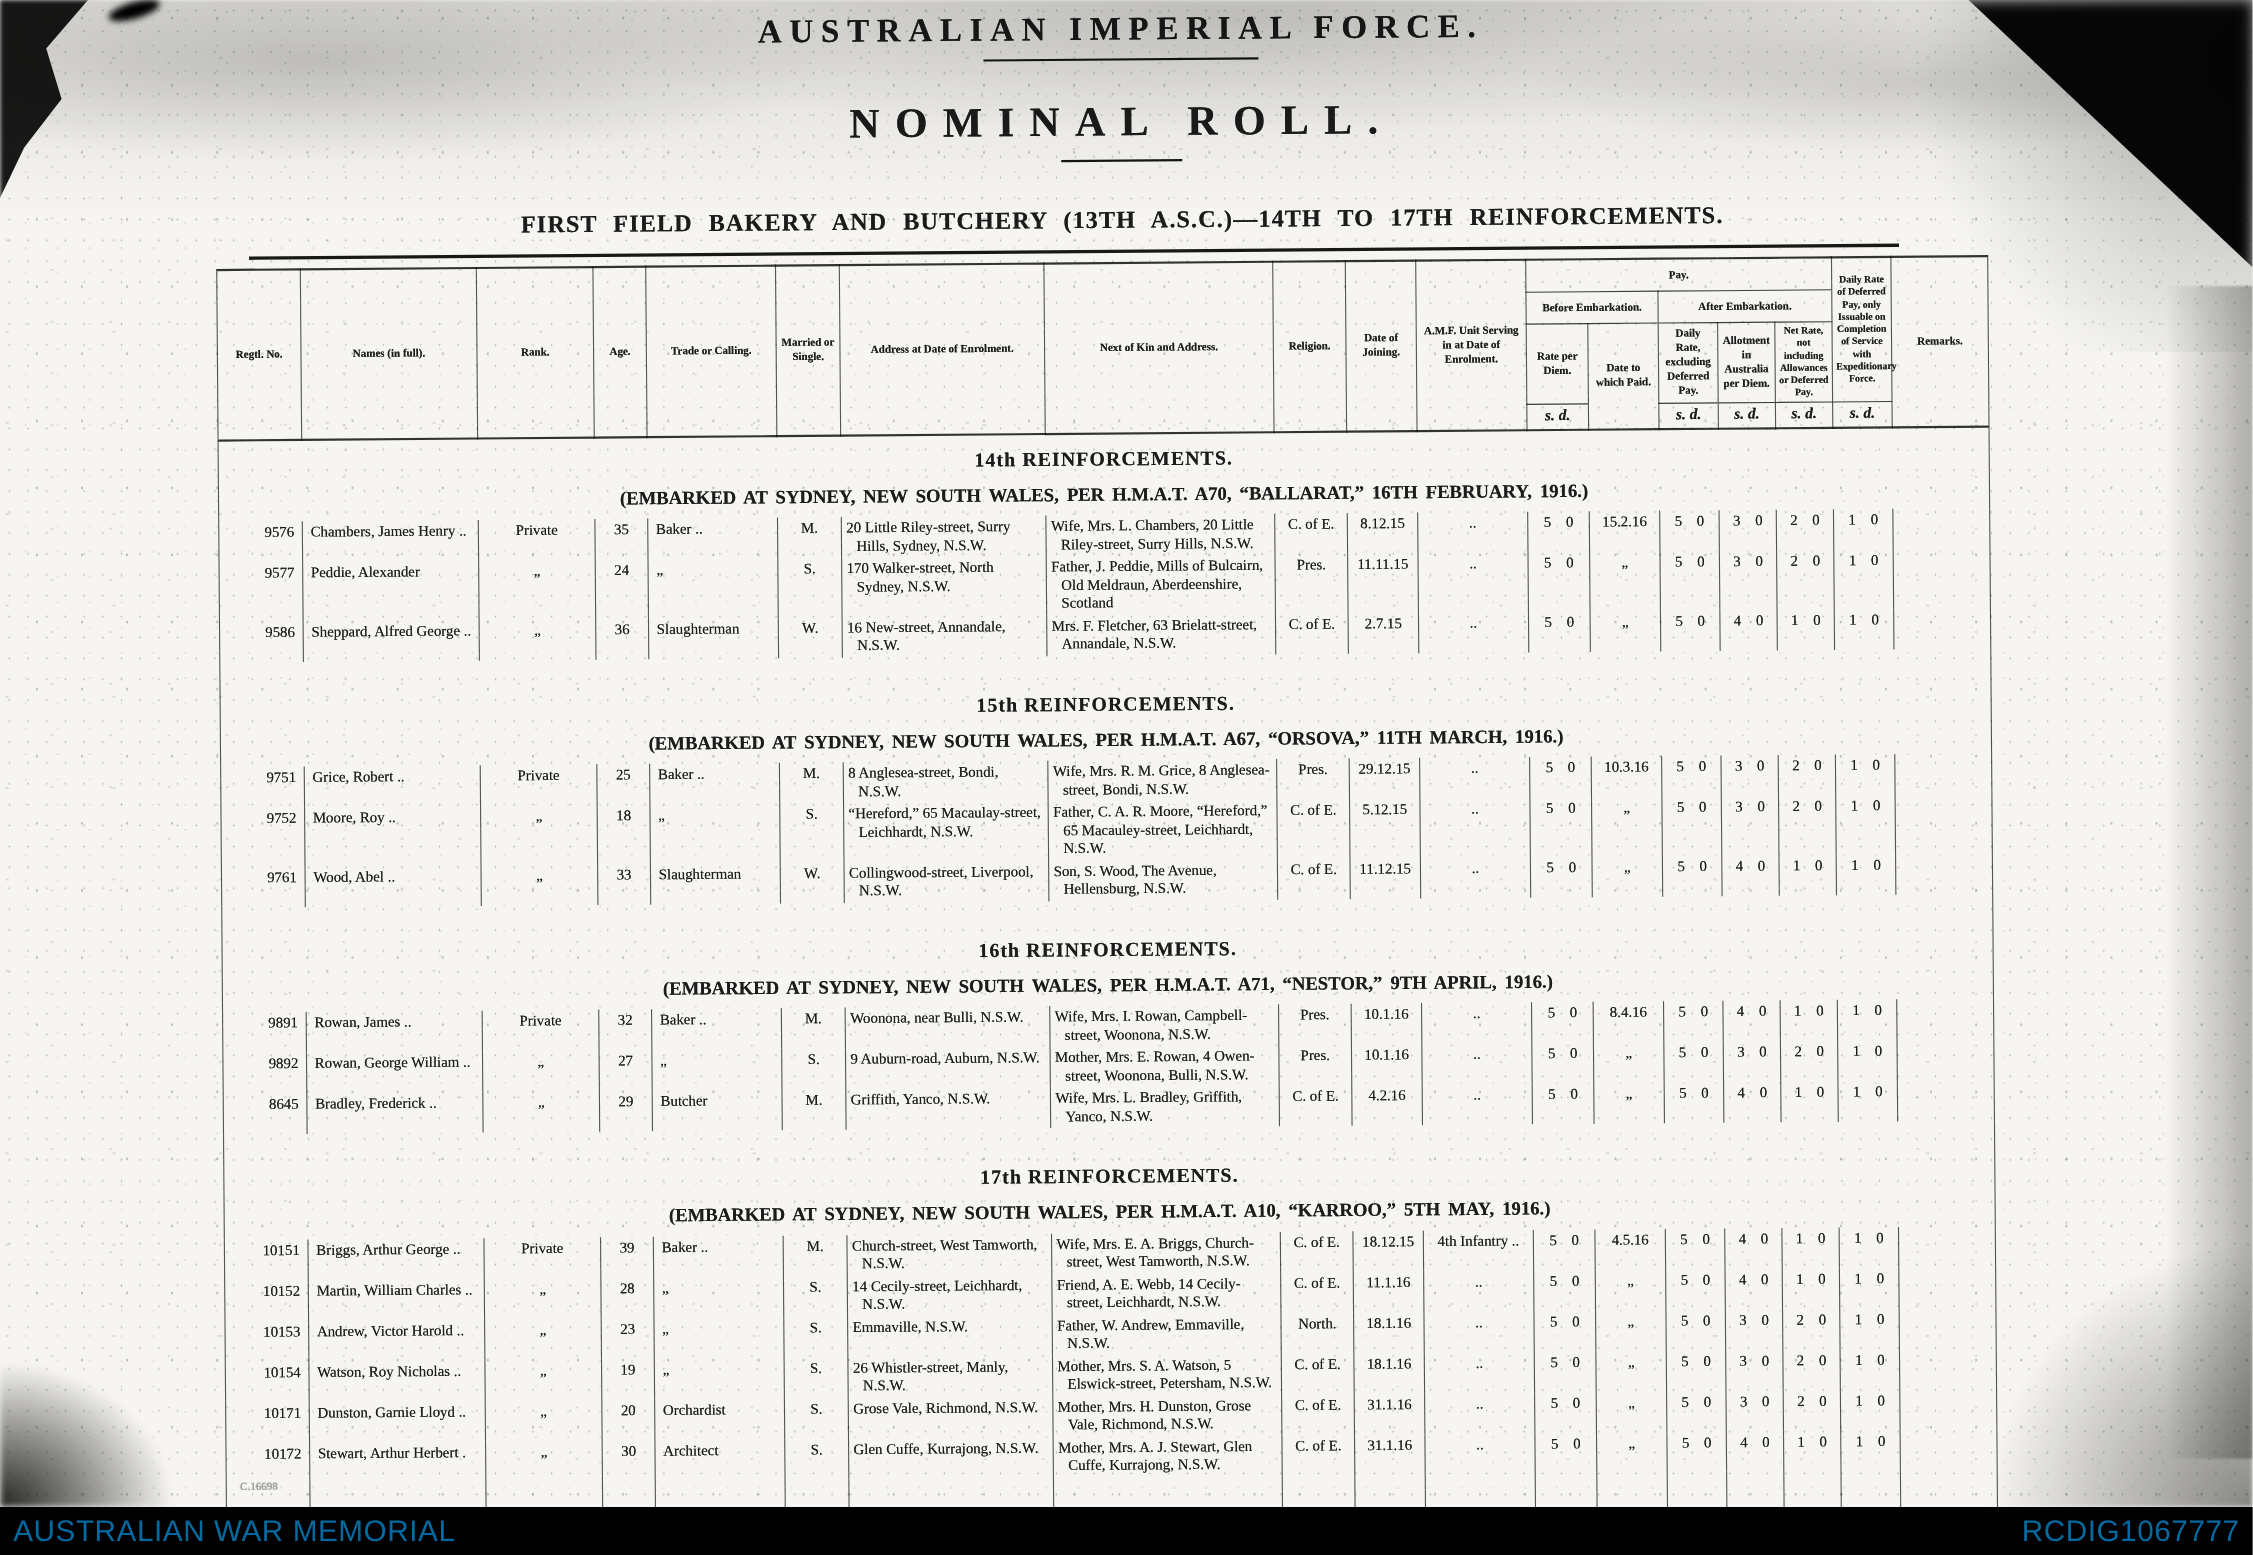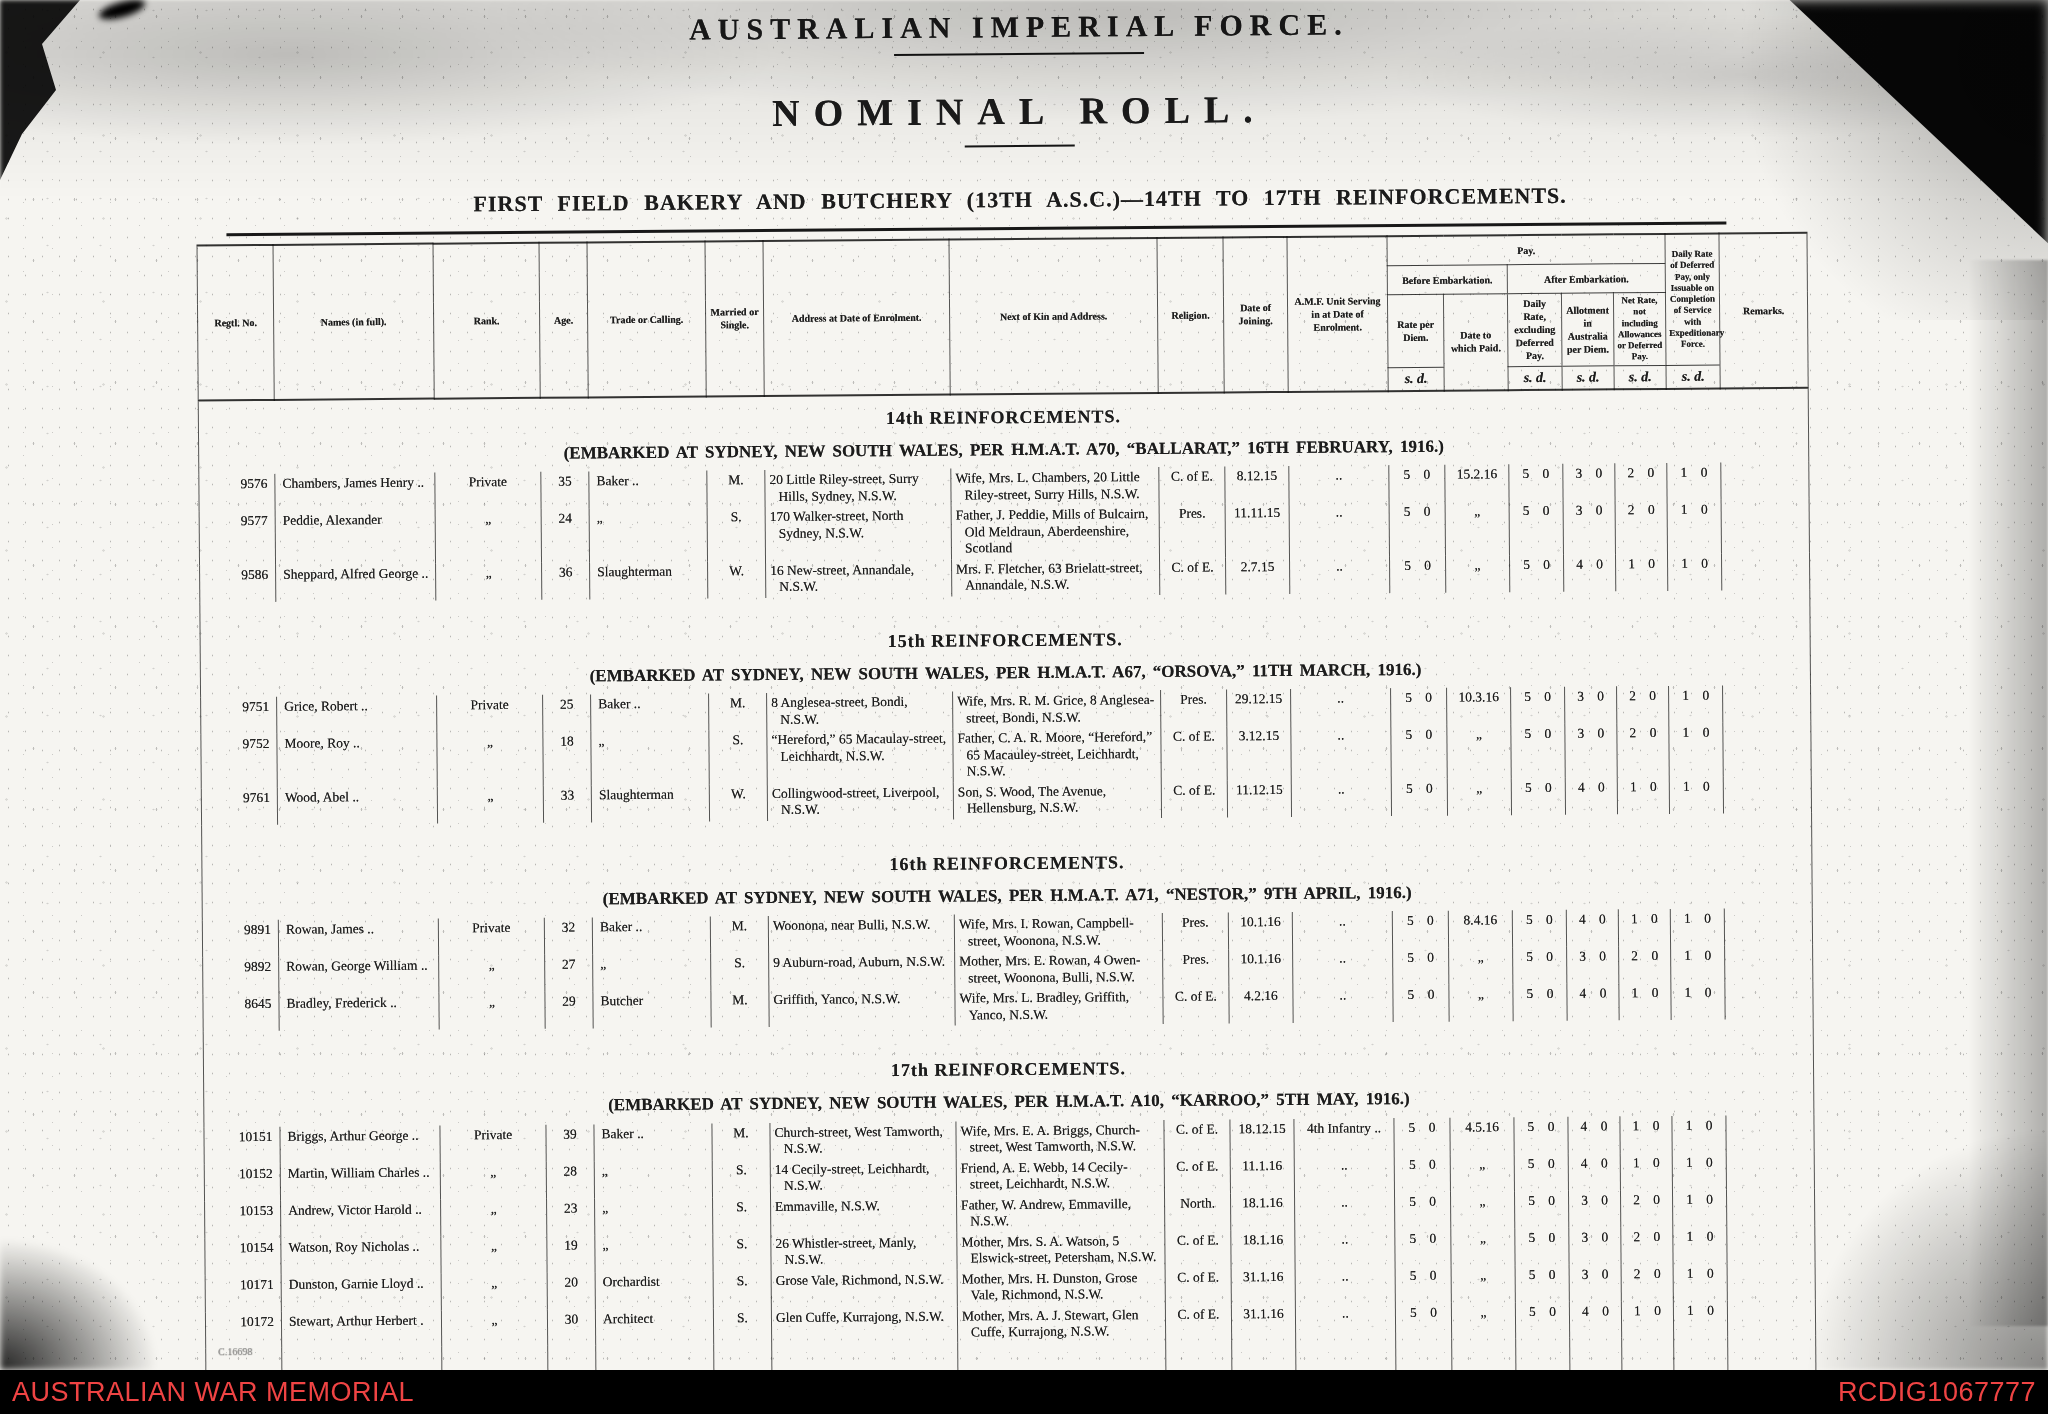--- a/index.html
+++ b/index.html
@@ -103,21 +103,21 @@
   .trade{padding-left:7px !important;}
   .section-cell{padding:0 !important;}
   .sec-head{text-align:center;font-weight:bold;font-size:18px;letter-spacing:1px;padding-top:34px;}
   tr.first .sec-head{padding-top:12px;}
   .sec-embark{text-align:center;font-weight:bold;font-size:17px;word-spacing:3px;
     padding:11px 0 8px;}
   .roll tfoot td{height:42px;}
   .printcode{position:absolute;left:213px;top:1340px;font-size:10px;opacity:.55;filter:blur(.4px);}
   
   .awm-bar{
-    position:absolute;left:0;bottom:0;width:2048px;height:44px;background:#000;color:#ef4444;
+    position:absolute;left:0;bottom:0;width:2048px;height:44px;background:#000;color:#0369a1;
     display:flex;justify-content:space-between;align-items:center;
     padding:0 12px;box-sizing:border-box;
     font-family:"Liberation Sans","DejaVu Sans",sans-serif;font-size:27px;letter-spacing:.5px;
     z-index:10;
   }
 </style>
 </head>
 <body>
 
 <div class="page">
@@ -292,21 +292,21 @@
   <tr class="person-row">
     <td class="num">9752</td>
     <td class="name">Moore, Roy ..</td>
     <td class="ctr">„</td>
     <td class="ctr">18</td>
     <td class="trade">„</td>
     <td class="ctr">S.</td>
     <td class="addr">“Hereford,” 65 Macaulay-street, Leichhardt, N.S.W.</td>
     <td class="kin">Father, C. A. R. Moore, “Hereford,” 65 Macauley-street, Leichhardt, N.S.W.</td>
     <td class="ctr">C. of E.</td>
-    <td class="ctr">3.12.15</td>
+    <td class="ctr">5.12.15</td>
     <td class="ctr">..</td>
     <td class="money">5 0</td>
     <td class="ctr">„</td>
     <td class="money">5 0</td>
     <td class="money">3 0</td>
     <td class="money">2 0</td>
     <td class="money">1 0</td>
     <td></td>
   </tr>
 

